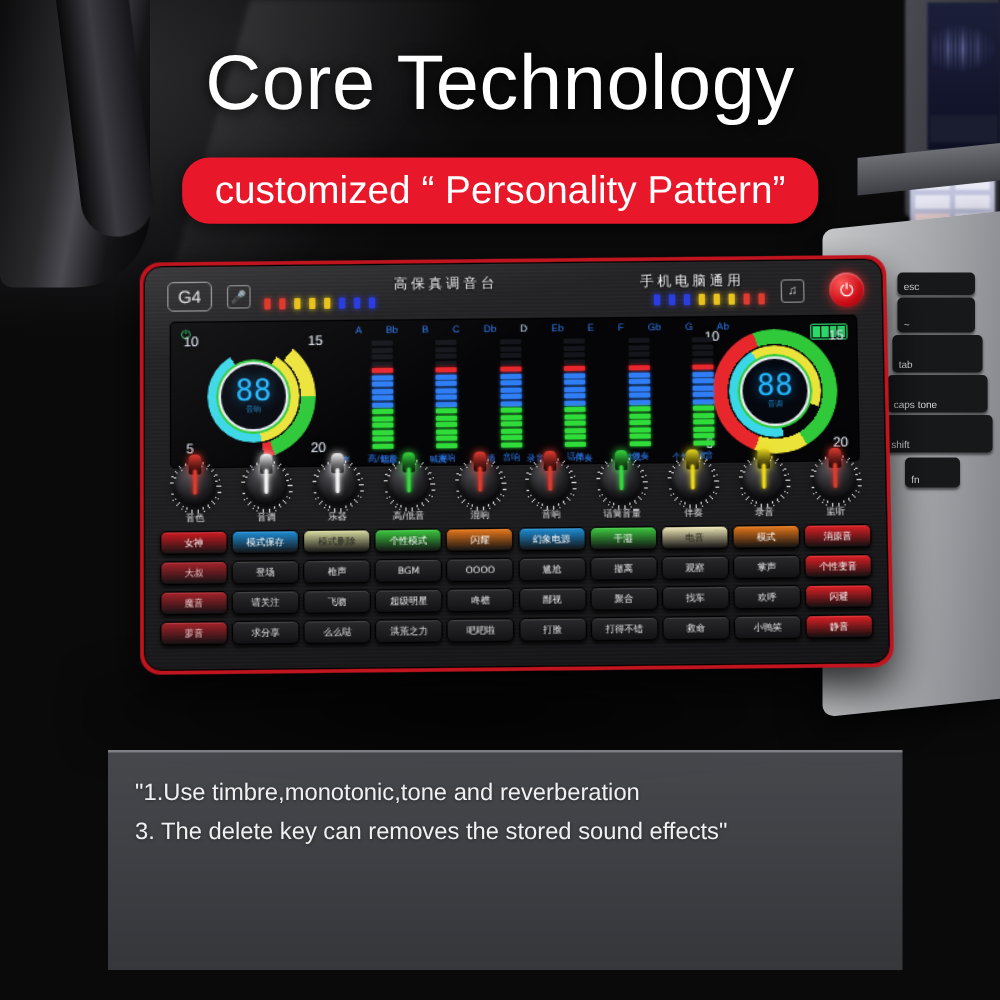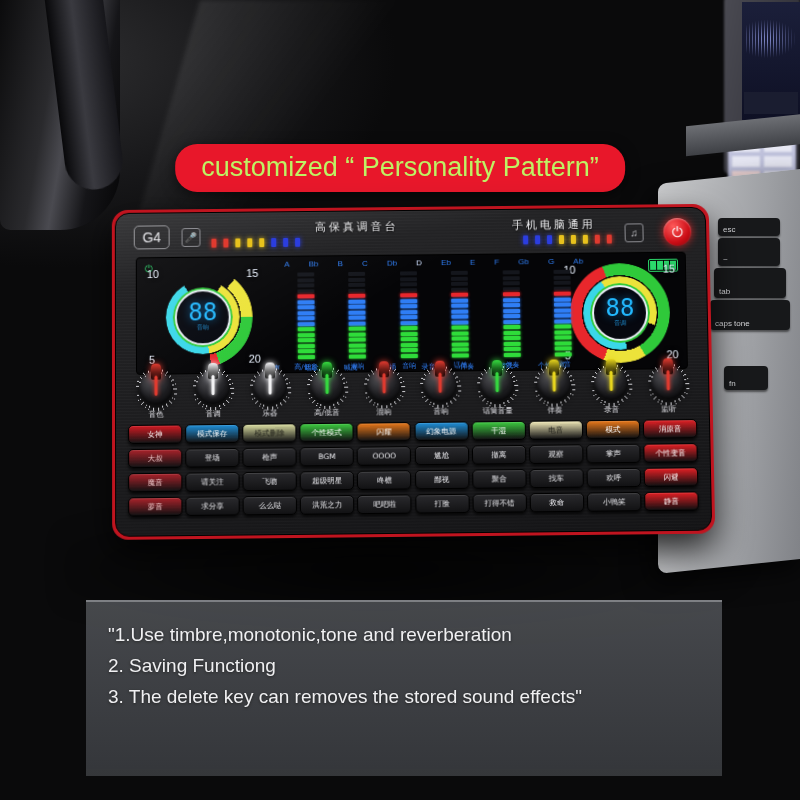--- a/index.html
+++ b/index.html
@@ -45,23 +45,23 @@
     transform:skewY(-6deg);border-radius:8px 0 0 10px;box-shadow:-8px 10px 26px rgba(0,0,0,.7);}
   .lap-lid{position:absolute;right:-6px;top:120px;width:120px;height:30px;
     background:linear-gradient(180deg,#6d6f74,#3e4045);transform:skewY(-6deg);}
   .key{position:absolute;background:#17181a;border-radius:4px;color:#d8d9dc;
     font-size:8px;display:flex;align-items:flex-end;padding:2px 5px;box-shadow:0 2px 2px rgba(0,0,0,.5);}
 
   
   .headline{position:absolute;left:0;top:36px;width:800px;text-align:center;
     font-size:62px;line-height:1;color:#fff;letter-spacing:.5px;
     text-shadow:0 2px 10px rgba(0,0,0,.9);}
-  .subbar{position:absolute;left:50%;transform:translateX(-50%);top:144px;
+  .subbar{position:absolute;left:50%;transform:translateX(-50%);top:126px;
     background:#e8172a;border-radius:22px;padding:8px 26px 9px;
-    color:#bef264;font-size:27px;white-space:nowrap;box-shadow:0 3px 14px rgba(0,0,0,.55);}
+    color:#ffffff;font-size:31px;white-space:nowrap;box-shadow:0 3px 14px rgba(0,0,0,.55);}
 
   
   .device{position:absolute;left:112px;top:206px;width:600px;height:330px;
     transform:perspective(1100px) rotateX(2deg) rotateZ(-0.6deg);}
   .dev-edge{position:absolute;inset:0;border-radius:16px;background:#c0141f;
     box-shadow:0 16px 34px rgba(0,0,0,.8);}
   .dev-body{position:absolute;inset:3px;border-radius:14px;
     background:linear-gradient(170deg,#3a3a3c 0%,#232325 18%,#1b1b1d 60%,#141416 100%);
     border:1px solid #000;overflow:hidden;}
   .dev-body:before{content:"";position:absolute;inset:0;
@@ -177,22 +177,24 @@
   </div>
 
   <div class="desk-shadow"></div>
 
   <div class="laptop"></div>
   <div class="lap-lid"></div>
   <div class="key" style="right:20px;top:218px;width:52px;height:14px;">esc</div>
   <div class="key" style="right:20px;top:238px;width:52px;height:24px;">~</div>
   <div class="key" style="right:14px;top:268px;width:62px;height:26px;">tab</div>
   <div class="key" style="right:10px;top:300px;width:70px;height:26px;">caps tone</div>
+  <div class="key" style="right:6px;top:332px;width:76px;height:26px;">shift</div>
   <div class="key" style="right:32px;top:366px;width:34px;height:20px;">fn</div>
 
+  <div class="headline">Core Technology</div>
   <div class="subbar">customized  “ Personality Pattern”</div>
 
   <div class="device">
     <div class="dev-edge"></div>
     <div class="dev-body">
 
       <div class="topbar">
         <div class="g4">G4</div>
         <div class="micbox">🎤</div>
         <div class="notebox">♫</div>
@@ -560,16 +562,15 @@
             <div class="btn" style="background:linear-gradient(180deg,#e01f24,rgba(0,0,0,.35));color:#ffffff;">闪避</div>
             <div class="btn" style="background:linear-gradient(180deg,#e01f24,rgba(0,0,0,.35));color:#ffffff;">静音</div>
           </div>
         </div>
 
     </div>
   </div>
 
   <div class="caption">
     <div class="cap-line">"1.Use timbre,monotonic,tone and reverberation</div>
-    <div class="cap-line">2. Saving Functiong</div>
     <div class="cap-line">3. The delete key can removes the stored sound effects"</div>
   </div>
 </div>
 
 </body></html>

